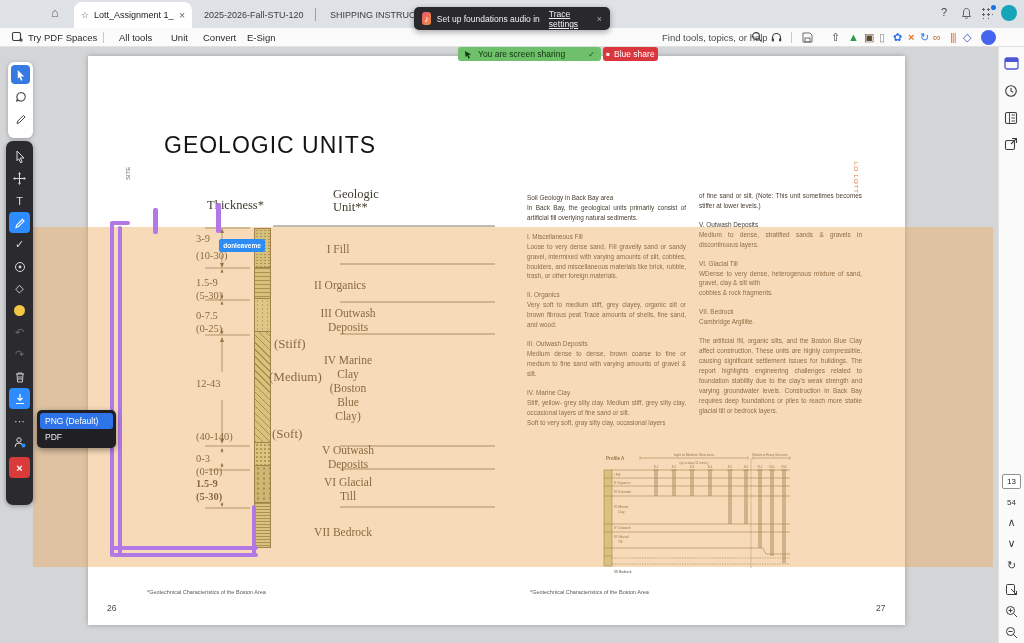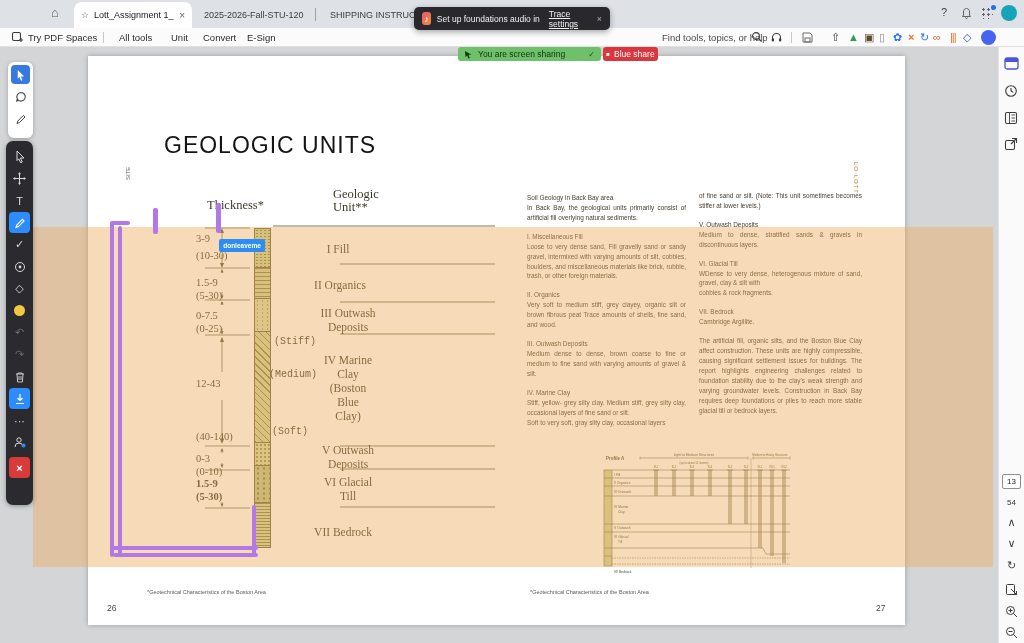--- a/index.html
+++ b/index.html
@@ -82,21 +82,21 @@
   .page { left:88px; top:56px; width:817px; height:569px; background:#fff;
           box-shadow:0 0 5px rgba(0,0,0,.28); z-index:1; }
   .orange { left:33px; top:227px; width:960px; height:340px; background:rgba(235,170,88,.42);
             z-index:5; pointer-events:none; }
   .doc-title { left:164px; top:132px; font-size:23px; letter-spacing:1px; color:#141414; z-index:2; }
   .site-v { left:125px; top:180px; font-size:6px; color:#6a6a6a; transform:rotate(-90deg); transform-origin:left top; z-index:2; }
   .serif { font-family:"Liberation Serif", serif; color:#3f3a2a; z-index:2; }
   .hdr { font-size:12.5px; }
   .thick-lbl { width:60px; text-align:left; font-size:10.5px; line-height:13px; }
   .unit-lbl { width:110px; text-align:center; font-size:11.5px; line-height:14px; }
-  .note-lbl { font-size:10px;font-family:Liberation Mono, monospace; }
+  .note-lbl { font-size:13px; }
   .pre { white-space:pre-line; }
   .bold { font-weight:bold; }
   .strata-col { left:254px; top:228px; width:17px; border:1px solid #6b6243; z-index:2; }
   .lay { border-bottom:1px solid #6b6243; }
   .lay:last-child { border-bottom:none; }
   .l1 { height:39px; background-color:#c9cf96; background-image:radial-gradient(#7d8446 .8px, transparent .95px); background-size:4px 3px; }
   .l2 { height:31px; background-color:#ccd19b; background-image:repeating-linear-gradient(180deg,#7d8446 0 1px, transparent 1px 4px); }
   .l3 { height:33px; background-color:#d6daa8; background-image:radial-gradient(#9aa061 .7px, transparent .85px); background-size:5px 4px; }
   .l4 { height:111px; background-color:#cdd29a; background-image:repeating-linear-gradient(45deg,#7d8446 0 1px, transparent 1px 5px); }
   .l5 { height:23px; background-color:#d2d7a2; background-image:radial-gradient(#8b914f .8px, transparent .95px); background-size:4px 4px; }
@@ -460,20 +460,24 @@
     <div class="zbtn">
       <svg width="13" height="13" viewBox="0 0 13 13">
           <circle cx="6" cy="4" r="2.2" fill="none" stroke="#d9d9d9" stroke-width="1"></circle>
           <path d="M2 11 a4 4 0 0 1 8 0" fill="none" stroke="#d9d9d9" stroke-width="1"></path>
           <circle cx="10.5" cy="9.5" r="2" fill="#2d8cff"></circle>
         </svg>
     </div>
     <div class="zbtn zred">×</div>
   </div>
 
+  <div class="abs dlmenu">
+    <div class="dlitem dlsel">PNG (Default)</div>
+    <div class="dlitem">PDF</div>
+  </div>
 
   <div class="abs rside"></div>
   <svg class="abs" style="left:1004px; top:57px; z-index:29" width="15" height="14" viewBox="0 0 15 14">
     <rect x="1" y="1" width="13" height="11" rx="2" fill="none" stroke="#4b55d6" stroke-width="1.3"></rect>
       <rect x="1" y="1" width="13" height="4" fill="#4b55d6"></rect>
   </svg>
   <svg class="abs" style="left:1004px; top:84px; z-index:29" width="14" height="14" viewBox="0 0 14 14">
     <circle cx="7" cy="7" r="5.3" fill="none" stroke="#3d3d3d" stroke-width="1.1"></circle>
       <path d="M7 4 V7 L9.3 8.4" fill="none" stroke="#3d3d3d" stroke-width="1.1"></path>
   </svg>

